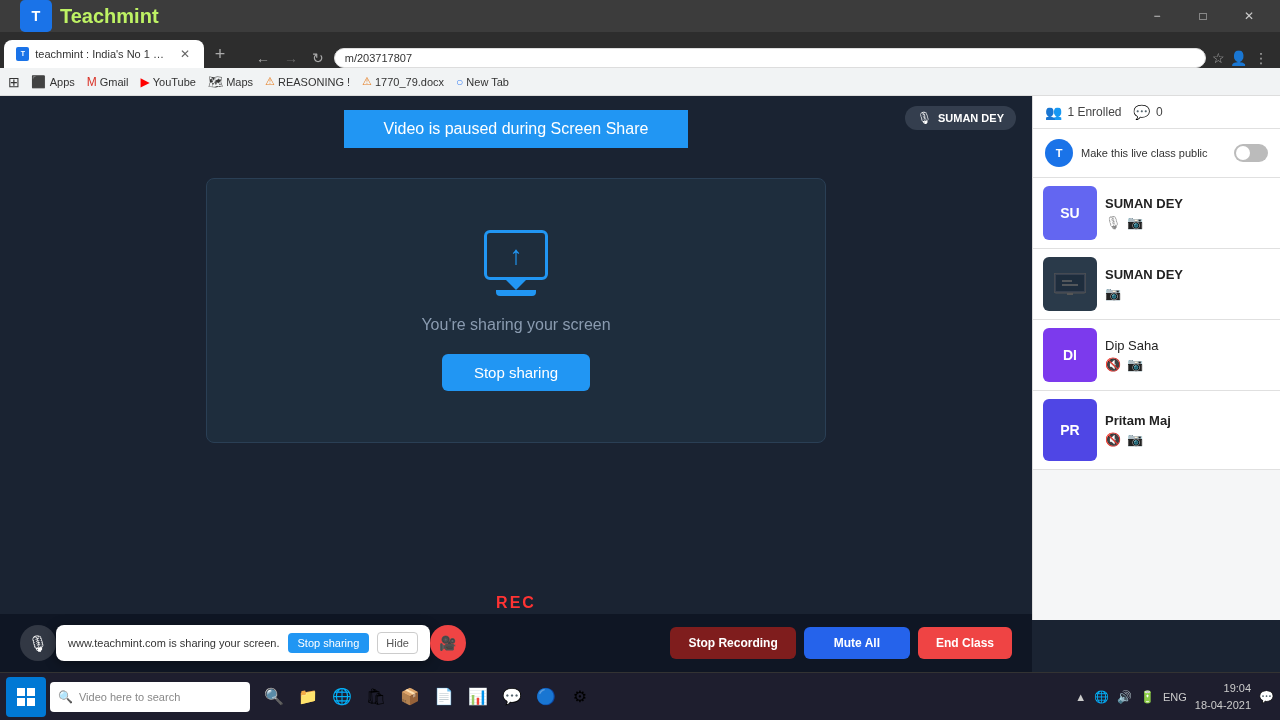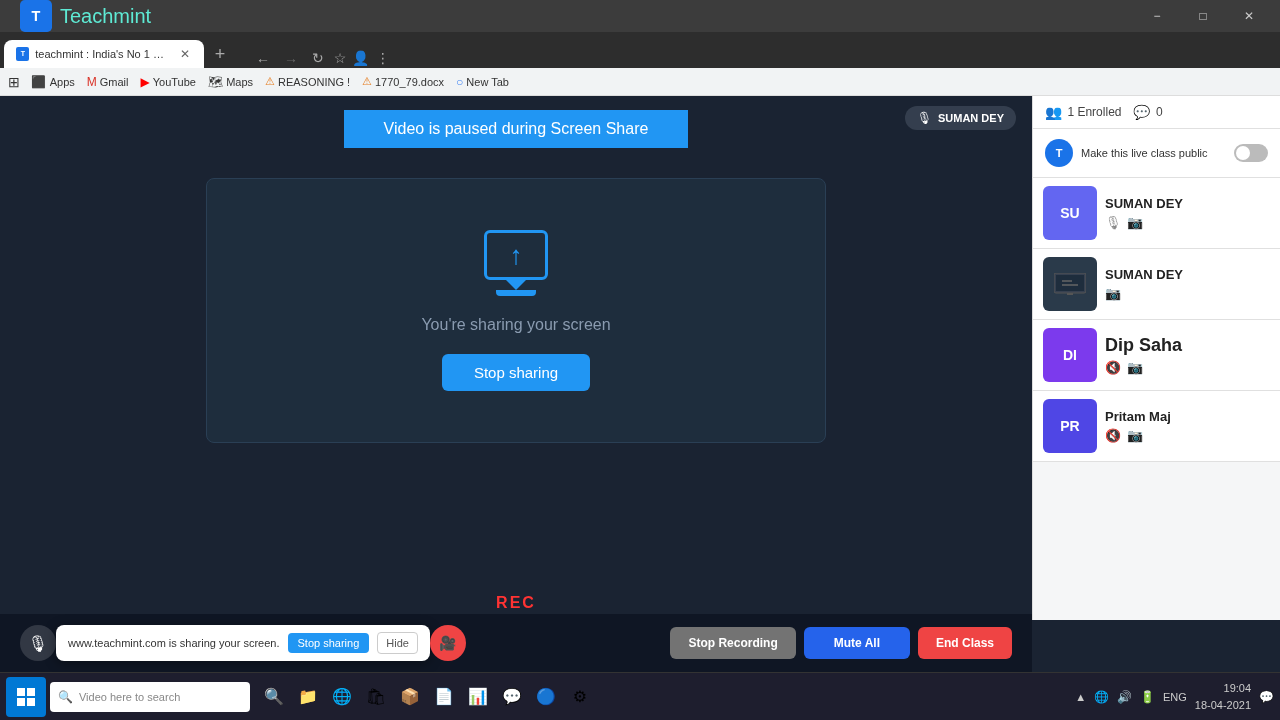--- a/index.html
+++ b/index.html
@@ -31,21 +31,21 @@
 <body>
 
 <div class="browser-top">
 
   <div class="title-bar">
     <div class="logo-area">
       <svg class="logo-icon" viewBox="0 0 40 40">
         <rect width="40" height="40" rx="6" fill="#1a73e8"></rect>
         <text x="50%" y="55%" dominant-baseline="middle" text-anchor="middle" fill="white" font-size="18" font-weight="bold">T</text>
       </svg>
-      <span style="font-size:20px;font-weight:400;color:#5eead4;">Teachmint</span>
+      <span style="font-size:20px;font-weight:700;color:#bef264;">Teachmint</span>
     </div>
     <div class="title-window-controls">
       <button class="win-btn">−</button>
       <button class="win-btn">□</button>
       <button class="win-btn close">✕</button>
     </div>
   </div>
 
   <div class="tab-bar">
     <div class="tab active">
@@ -57,20 +57,23 @@
       </div>
       <span class="tab-title">teachmint : India's No 1 Onl...</span>
       <span class="tab-close">✕</span>
     </div>
     <div class="tab-new">+</div>
 
     <div style="display:flex;align-items:center;gap:6px;margin-left:8px;flex:1;background:#2d2d2d;padding:0 8px;">
       <button class="nav-btn" style="color:#aaa;background:none;border:none;font-size:14px;cursor:pointer;">←</button>
       <button class="nav-btn" style="color:#666;background:none;border:none;font-size:14px;cursor:pointer;">→</button>
       <button class="nav-btn" style="color:#aaa;background:none;border:none;font-size:14px;cursor:pointer;">↻</button>
+      <div class="address-bar" style="flex:1;background:#fff;border-radius:12px;height:20px;padding:0 10px;font-size:11px;color:#333;display:flex;align-items:center;">
+        <span>m/203717807</span>
+      </div>
       <div class="browser-icons">
         <span style="color:#aaa;font-size:14px;cursor:pointer;">☆</span>
         <span style="color:#aaa;font-size:14px;cursor:pointer;">👤</span>
         <span style="color:#aaa;font-size:14px;cursor:pointer;">⋮</span>
       </div>
     </div>
   </div>
 </div>
 
 <div class="bookmarks-bar" style="background:#f1f3f4;">
@@ -163,30 +166,30 @@
         <div style="font-size:13px;font-weight:600;color:#222;">SUMAN DEY</div>
         <div style="display:flex;gap:6px;margin-top:4px;">
           <span style="font-size:13px;color:#888;">📷</span>
         </div>
       </div>
     </div>
 
     <div style="display:flex;align-items:center;gap:8px;padding:8px 10px;border-bottom:1px solid #e0e0e0;background:#fff;">
       <div style="width:54px;height:54px;border-radius:6px;background:#7c3aed;display:flex;align-items:center;justify-content:center;color:#fff;font-size:14px;font-weight:bold;flex-shrink:0;">DI</div>
       <div>
-        <div style="font-size:18px;font-weight:700;color:#222;text-align:center;">Dip Saha</div>
+        <div style="font-size:13px;font-weight:400;color:#222;text-align:center;">Dip Saha</div>
         <div style="display:flex;gap:6px;margin-top:4px;">
           <span style="font-size:13px;color:#888;">🔇</span>
           <span style="font-size:13px;color:#888;">📷</span>
         </div>
       </div>
     </div>
 
     <div style="display:flex;align-items:center;gap:8px;padding:8px 10px;border-bottom:1px solid #e0e0e0;background:#fff;">
-      <div style="width:54px;height:54px;border-radius:6px;background:#4f46e5;display:flex;align-items:center;justify-content:center;color:#fff;font-size:14px;font-weight:bold;flex-shrink:0;">PR</div>
+      <div style="width:54px;height:62px;border-radius:6px;background:#4f46e5;display:flex;align-items:center;justify-content:center;color:#fff;font-size:14px;font-weight:bold;flex-shrink:0;">PR</div>
       <div>
         <div style="font-size:13px;font-weight:600;color:#222;">Pritam Maj</div>
         <div style="display:flex;gap:6px;margin-top:4px;">
           <span style="font-size:13px;color:#888;">🔇</span>
           <span style="font-size:13px;color:#888;">📷</span>
         </div>
       </div>
     </div>
   </div>
 </div>
@@ -201,21 +204,21 @@
     <span style="font-size:11px;color:#333;">www.teachmint.com is sharing your screen.</span>
     <button style="background:#2196f3;color:#fff;border:none;border-radius:4px;padding:4px 10px;font-size:11px;cursor:pointer;">Stop sharing</button>
     <button style="background:none;border:1px solid #ccc;border-radius:4px;padding:4px 8px;font-size:11px;color:#555;cursor:pointer;">Hide</button>
   </div>
 
   <div style="width:36px;height:36px;background:#ef4444;border-radius:50%;display:flex;align-items:center;justify-content:center;cursor:pointer;">
     <span style="font-size:14px;color:#fff;">🎥</span>
   </div>
 
   <div style="display:flex;gap:8px;margin-left:auto;">
-    <button style="background:#737373;color:#fff;border:none;border-radius:6px;padding:9px 18px;font-size:12px;font-weight:600;cursor:pointer;">Stop Recording</button>
+    <button style="background:#7f1d1d;color:#fff;border:none;border-radius:6px;padding:9px 18px;font-size:12px;font-weight:600;cursor:pointer;">Stop Recording</button>
     <button style="background:#2563eb;color:#fff;border:none;border-radius:6px;padding:9px 30px;font-size:12px;font-weight:600;cursor:pointer;">Mute All</button>
     <button style="background:#ef4444;color:#fff;border:none;border-radius:6px;padding:9px 18px;font-size:12px;font-weight:600;cursor:pointer;">End Class</button>
   </div>
 </div>
 
 <div style="position:absolute;bottom:0;width:1280px;height:48px;background:#1e1e2e;display:flex;align-items:center;padding:0 6px;gap:4px;border-top:1px solid #333;">
 
   <div style="width:40px;height:40px;background:#0078d4;border-radius:4px;display:flex;align-items:center;justify-content:center;cursor:pointer;">
     <svg width="18" height="18" viewBox="0 0 18 18">
       <rect x="0" y="0" width="8" height="8" fill="#fff"></rect>

